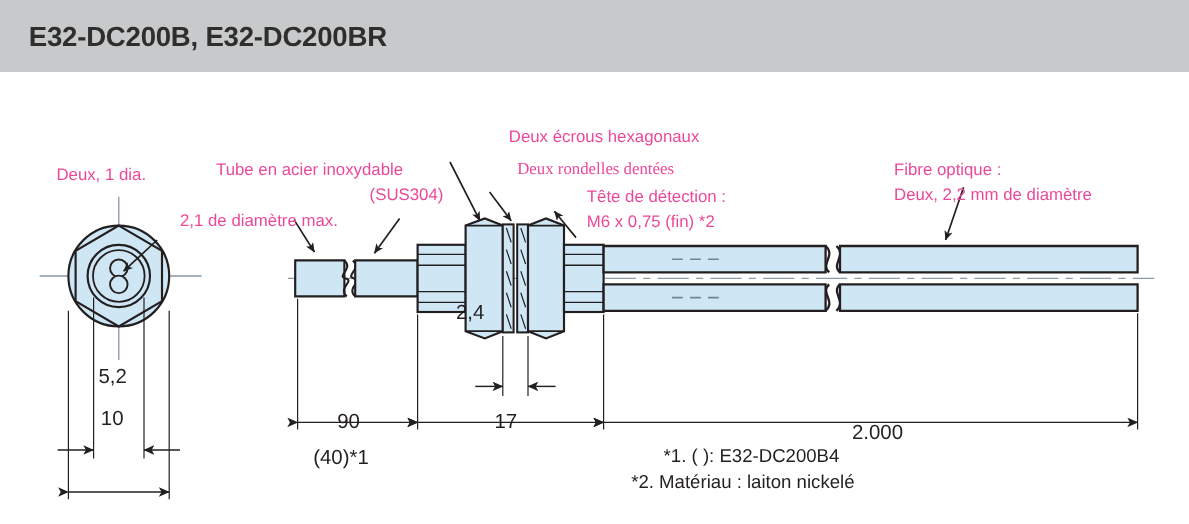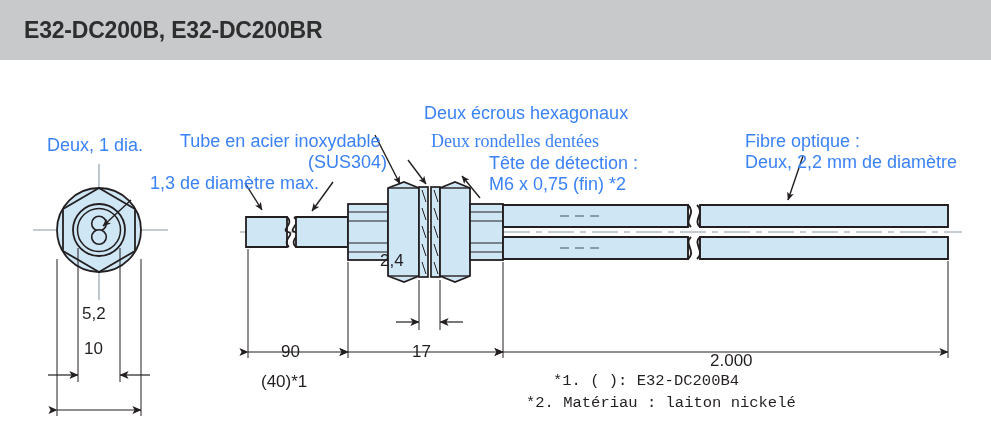--- a/index.html
+++ b/index.html
@@ -45,36 +45,36 @@
   svg.dwg {
     position: absolute;
     left: 0; top: 0;
     width: 991px;
     height: 377px;
     display: block;
   }
   .lbl {
     position: absolute;
     font-family: "Liberation Sans", sans-serif;
-    font-size: 18px;
-    color: #3b82f6;
+    font-size: 14px;
+    color: #ec4899;
     white-space: nowrap;
     line-height: 21px;
   }
   .dim {
     position: absolute;
     font-family: "Liberation Sans", sans-serif;
     font-size: 17px;
     color: #231f20;
     white-space: nowrap;
     line-height: 21px;
   }
   .note {
     position: absolute;
-    font-family: Liberation Mono, monospace;
+    font-family: Liberation Sans, sans-serif;
     font-size: 15.5px;
     color: #231f20;
     white-space: nowrap;
     line-height: 20px;
   }
 </style>
 </head>
 <body>
 
 <div id="page">
@@ -226,21 +226,21 @@
 
       <g>
         <line x1="503" y1="292" x2="948" y2="292" stroke="#231f20" stroke-width="1.2" marker-start="url(#ah)" marker-end="url(#ah)"></line>
       </g>
     </svg>
 
     <div class="lbl" style="left:47px; top:75px;">Deux, 1 dia.</div>
 
     <div class="lbl" style="left:180px; top:71px;">Tube en acier inoxydable</div>
     <div class="lbl" style="left:308px; top:92px;">(SUS304)</div>
-    <div class="lbl" style="left:150px; top:113px;">1,3 de diamètre max.</div>
+    <div class="lbl" style="left:150px; top:113px;">2,1 de diamètre max.</div>
 
     <div class="lbl" style="left:424px; top:43px;">Deux écrous hexagonaux</div>
     <div class="lbl" style="left:431px; top:71px;font-family:Liberation Serif, serif;">Deux rondelles dentées</div>
 
     <div class="lbl" style="left:489px; top:93px;">Tête de détection :</div>
     <div class="lbl" style="left:489px; top:114px;">M6 x 0,75 (fin) *2</div>
 
     <div class="lbl" style="left:745px; top:71px;">Fibre optique :</div>
     <div class="lbl" style="left:745px; top:92px;">Deux, 2,2 mm de diamètre</div>
 

